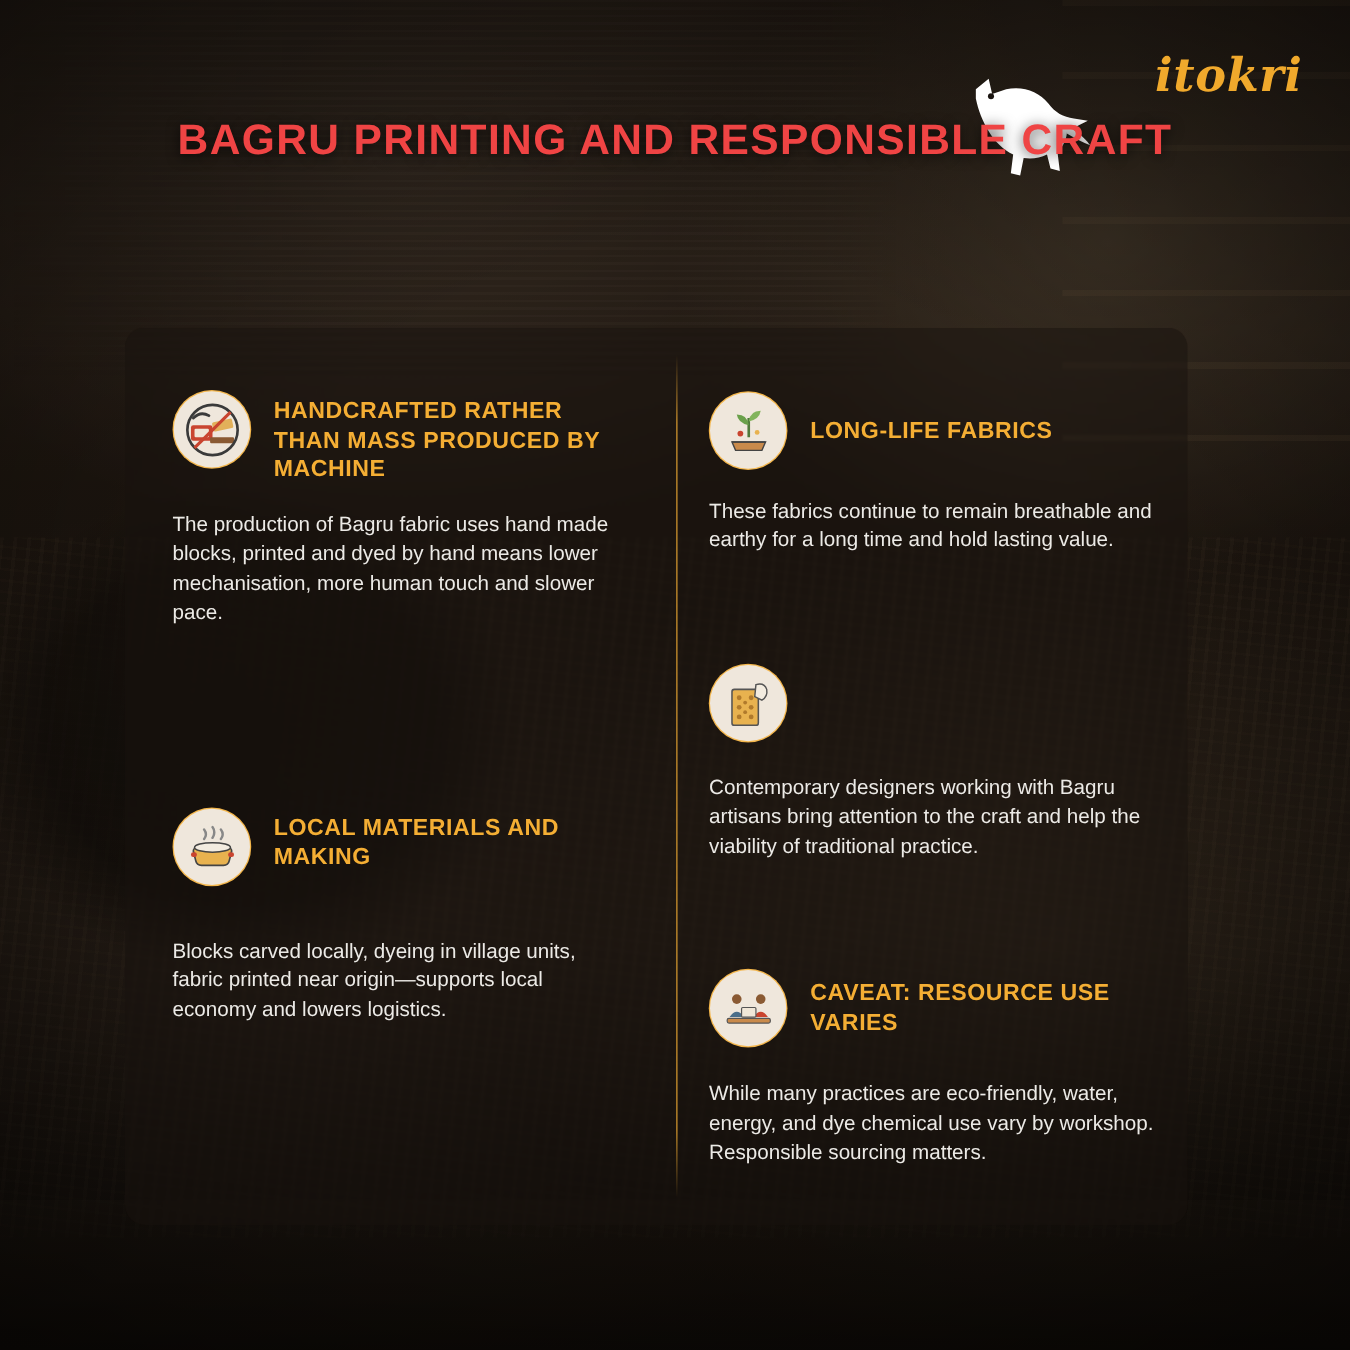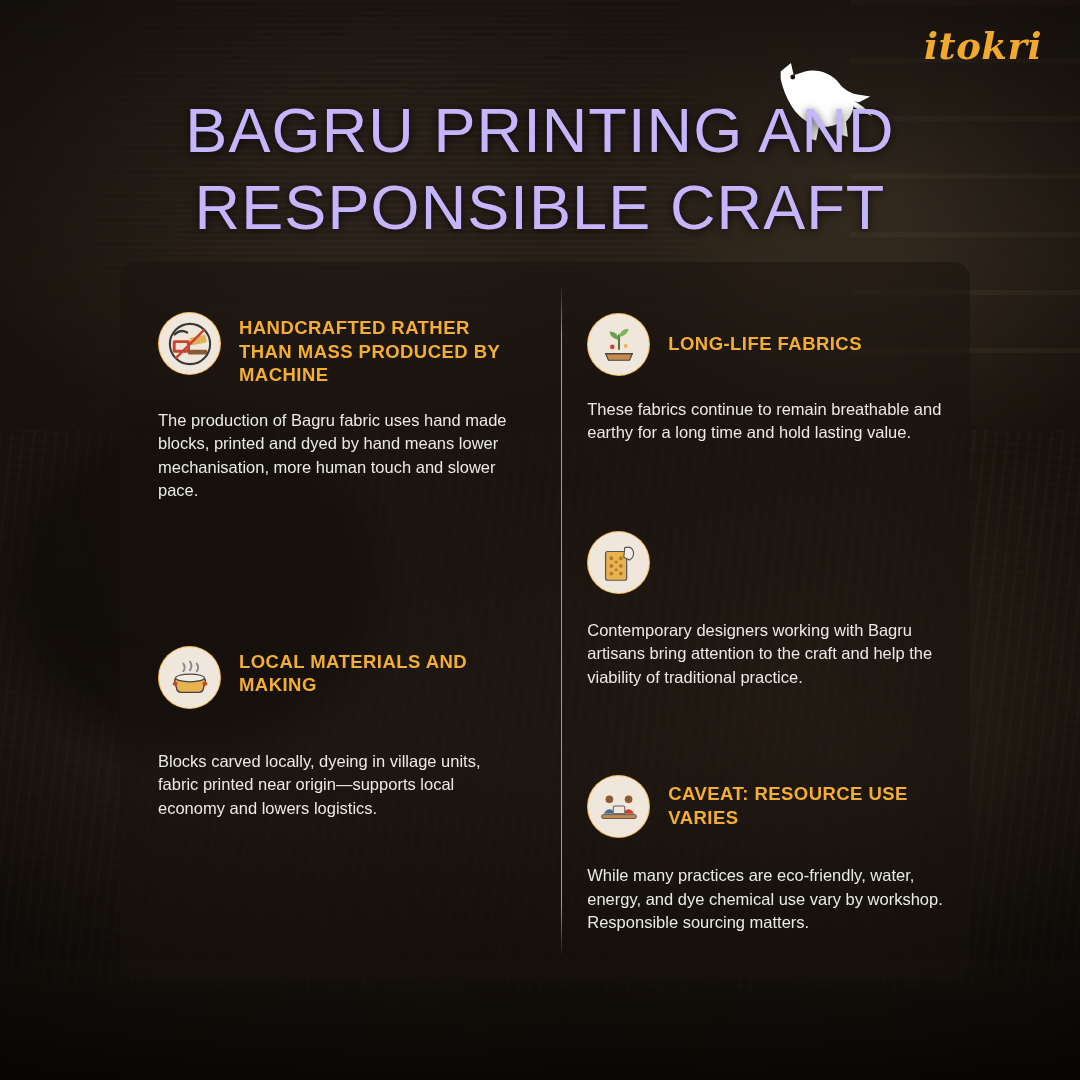--- a/index.html
+++ b/index.html
@@ -70,58 +70,58 @@
   .bg-vignette {
     background:
       radial-gradient(ellipse 85% 75% at 50% 45%, rgba(0,0,0,0) 35%, rgba(0,0,0,0.55) 100%),
       linear-gradient(180deg, rgba(0,0,0,0.35) 0%, rgba(0,0,0,0.15) 25%, rgba(0,0,0,0.25) 70%, rgba(0,0,0,0.55) 100%);
   }
 
   .bg-tint { background: rgba(26,18,12,0.42); }
 
   
   .logo {
-    position: absolute; right: 38px; top: 24px;
+    position: absolute; right: 38px; top: 38px;
     color: #f0a92c;
     font-size: 37px;
     font-weight: 700;
     letter-spacing: 0.5px;
     font-family: "DejaVu Serif", serif;
     font-style: italic;
     margin-left: 48px;
   }
 
   .title-wrap {
     position: absolute;
     left: 0; top: 92px; width: 1080px;
     text-align: center;
     padding: 0 110px;
   }
 
   .title {
-    color: #c4b5fd;
-    font-size: 63px;
+    color: #ef4444;
+    font-size: 34px;
     line-height: 1.22;
-    font-weight: 400;
+    font-weight: 700;
     letter-spacing: 1.1px;
     text-transform: uppercase;
     text-shadow: 0 2px 10px rgba(0,0,0,0.7);
   }
 
   .cat-icon {
     position: absolute;
     left: 762px; top: 60px;
     width: 112px; height: 90px;
     color: #ffffff;
   }
 
   
   .panel {
     position: absolute;
-    left: 120px; top: 262px;
+    left: 100px; top: 262px;
     width: 850px; height: 718px;
     background: rgba(24,18,13,0.50);
     border-radius: 16px;
     backdrop-filter: blur(1px);
   }
 
   .divider {
     position: absolute;
     left: 441px; top: 22px;
     width: 1px; height: 674px;

